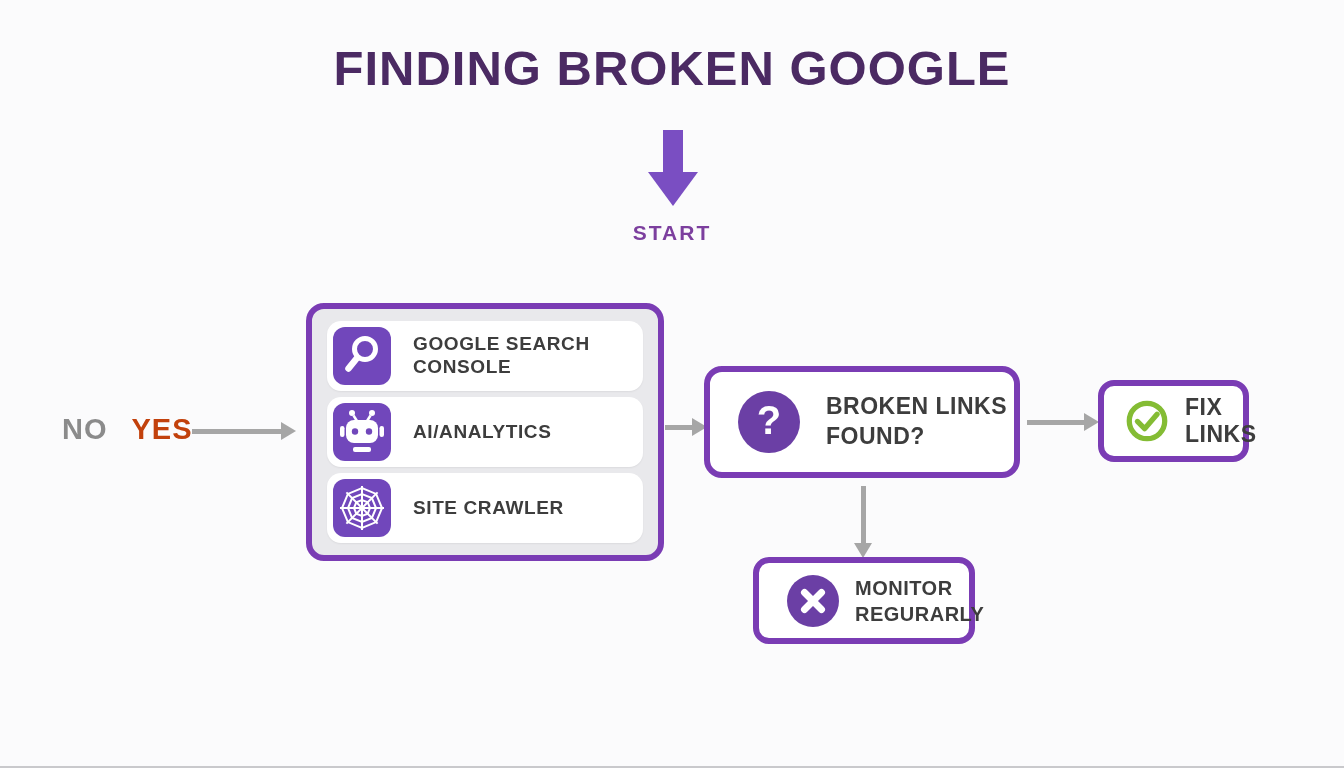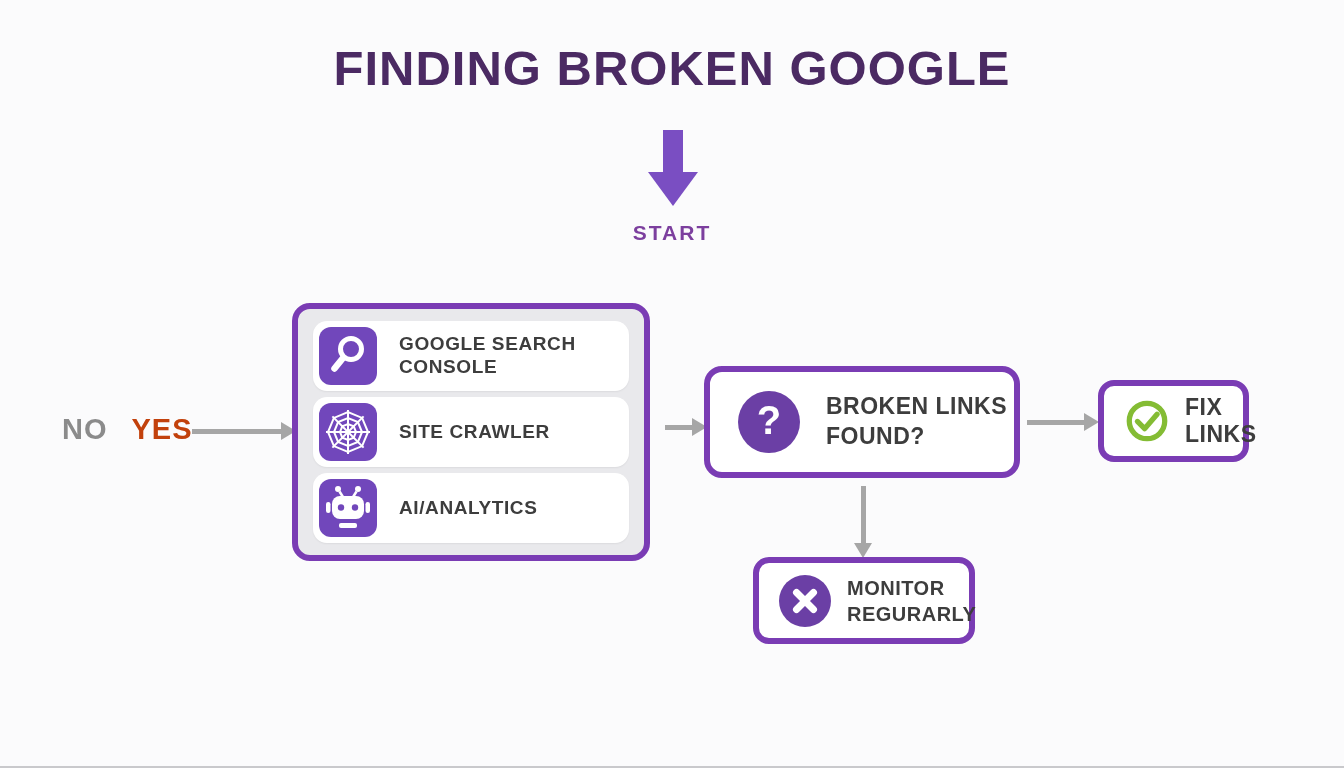--- a/index.html
+++ b/index.html
@@ -83,21 +83,21 @@
     border-right: 9px solid transparent;
   }
   .arrow-yes      { top: 429px; left: 192px; width: 90px; }
   .arrow-tools    { top: 425px; left: 665px; width: 28px; }
   .arrow-decision { top: 420px; left: 1027px; width: 58px; }
   .arrow-monitor  { top: 486px; left: 861px; height: 58px; }
 
   
   .tools-box {
     position: absolute;
-    top: 303px; left: 292px;
+    top: 303px; left: 306px;
     width: 358px; height: 258px;
     background: #e9e9ec;
     border: 6px solid #7a3cb4;
     border-radius: 18px;
     padding: 12px 15px;
     display: flex;
     flex-direction: column;
     justify-content: space-between;
   }
   .tool-card {
@@ -177,21 +177,21 @@
   .fix-label {
     font-size: 23px;
     font-weight: 800;
     letter-spacing: 0.5px;
     color: #3d3d3d;
   }
   .monitor-box {
     top: 557px; left: 753px;
     width: 222px; height: 87px;
     border-radius: 16px;
-    padding-left: 20px;
+    padding-left: 28px;
     gap: 16px;
   }
   .monitor-box svg { flex: 0 0 52px; width: 52px; height: 52px; }
   .monitor-label {
     width: 135px;
     font-size: 20px;
     font-weight: 800;
     letter-spacing: 0.5px;
     line-height: 1.3;
     color: #3d3d3d;
@@ -221,20 +221,38 @@
   <div class="tools-box">
 
     <div class="tool-card">
       <span class="tool-icon">
         <svg viewBox="0 0 58 58">
           <circle cx="32" cy="22" r="10.5" fill="none" stroke="#ffffff" stroke-width="5"></circle>
           <line x1="24" y1="31" x2="15.5" y2="41.5" stroke="#ffffff" stroke-width="6.5" stroke-linecap="round"></line>
         </svg>
       </span>
       <span class="tool-label">GOOGLE SEARCH CONSOLE</span>
+    </div>
+
+    <div class="tool-card">
+      <span class="tool-icon">
+        <svg viewBox="0 0 58 58">
+          <circle cx="19" cy="10" r="3" fill="#ffffff"></circle>
+          <circle cx="39" cy="10" r="3" fill="#ffffff"></circle>
+          <line x1="20.5" y1="12.5" x2="24" y2="18" stroke="#ffffff" stroke-width="2.5"></line>
+          <line x1="37.5" y1="12.5" x2="34" y2="18" stroke="#ffffff" stroke-width="2.5"></line>
+          <rect x="7" y="23" width="4.5" height="11" rx="2.2" fill="#ffffff"></rect>
+          <rect x="46.5" y="23" width="4.5" height="11" rx="2.2" fill="#ffffff"></rect>
+          <rect x="13" y="17" width="32" height="23" rx="8" fill="#ffffff"></rect>
+          <circle cx="22" cy="28.5" r="3.2" fill="#7147bb"></circle>
+          <circle cx="36" cy="28.5" r="3.2" fill="#7147bb"></circle>
+          <rect x="20" y="44" width="18" height="5" rx="2" fill="#ffffff"></rect>
+        </svg>
+      </span>
+      <span class="tool-label">AI/ANALYTICS</span>
     </div>
 
     <div class="tool-card">
       <span class="tool-icon">
         <svg viewBox="0 0 58 58" fill="none" stroke="#ffffff" stroke-width="2">
           <line x1="29" y1="29" x2="51" y2="29"></line>
             <line x1="29" y1="29" x2="44.6" y2="44.6"></line>
           <line x1="29" y1="29" x2="29" y2="51"></line>
             <line x1="29" y1="29" x2="13.4" y2="44.6"></line>
           <line x1="29" y1="29" x2="7" y2="29"></line>
@@ -242,38 +260,20 @@
           <line x1="29" y1="29" x2="29" y2="7"></line>
             <line x1="29" y1="29" x2="44.6" y2="13.4"></line>
           <polygon points="49,29 43.1,43.1 29,49 14.9,43.1 9,29 14.9,14.9 29,9 43.1,14.9"></polygon>
           <polygon points="43,29 38.9,38.9 29,43 19.1,38.9 15,29 19.1,19.1 29,15 38.9,19.1"></polygon>
           <polygon points="37,29 34.7,34.7 29,37 23.3,34.7 21,29 23.3,23.3 29,21 34.7,23.3"></polygon>
         </svg>
       </span>
       <span class="tool-label">SITE CRAWLER</span>
     </div>
 
-    <div class="tool-card">
-      <span class="tool-icon">
-        <svg viewBox="0 0 58 58">
-          <circle cx="19" cy="10" r="3" fill="#ffffff"></circle>
-          <circle cx="39" cy="10" r="3" fill="#ffffff"></circle>
-          <line x1="20.5" y1="12.5" x2="24" y2="18" stroke="#ffffff" stroke-width="2.5"></line>
-          <line x1="37.5" y1="12.5" x2="34" y2="18" stroke="#ffffff" stroke-width="2.5"></line>
-          <rect x="7" y="23" width="4.5" height="11" rx="2.2" fill="#ffffff"></rect>
-          <rect x="46.5" y="23" width="4.5" height="11" rx="2.2" fill="#ffffff"></rect>
-          <rect x="13" y="17" width="32" height="23" rx="8" fill="#ffffff"></rect>
-          <circle cx="22" cy="28.5" r="3.2" fill="#7147bb"></circle>
-          <circle cx="36" cy="28.5" r="3.2" fill="#7147bb"></circle>
-          <rect x="20" y="44" width="18" height="5" rx="2" fill="#ffffff"></rect>
-        </svg>
-      </span>
-      <span class="tool-label">AI/ANALYTICS</span>
-    </div>
-
   </div>
 
   <div class="harrow arrow-tools"></div>
 
   <div class="flow-box decision-box">
     <span class="question-badge">?</span>
     <span class="decision-label">BROKEN LINKS FOUND?</span>
   </div>
 
   <div class="harrow arrow-decision"></div>

